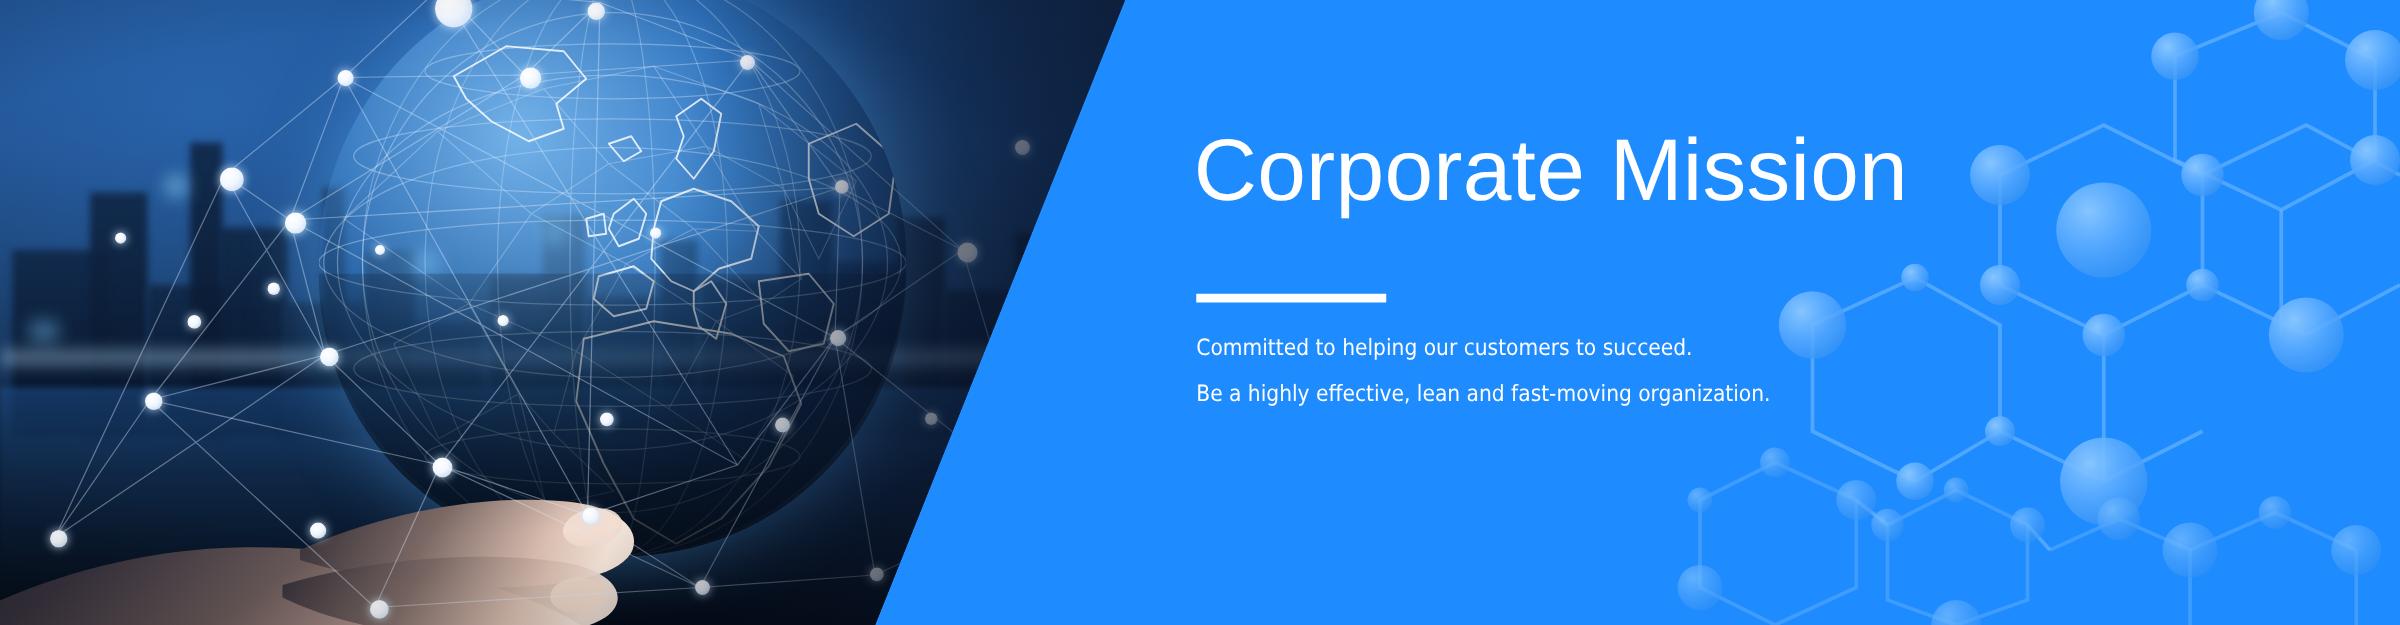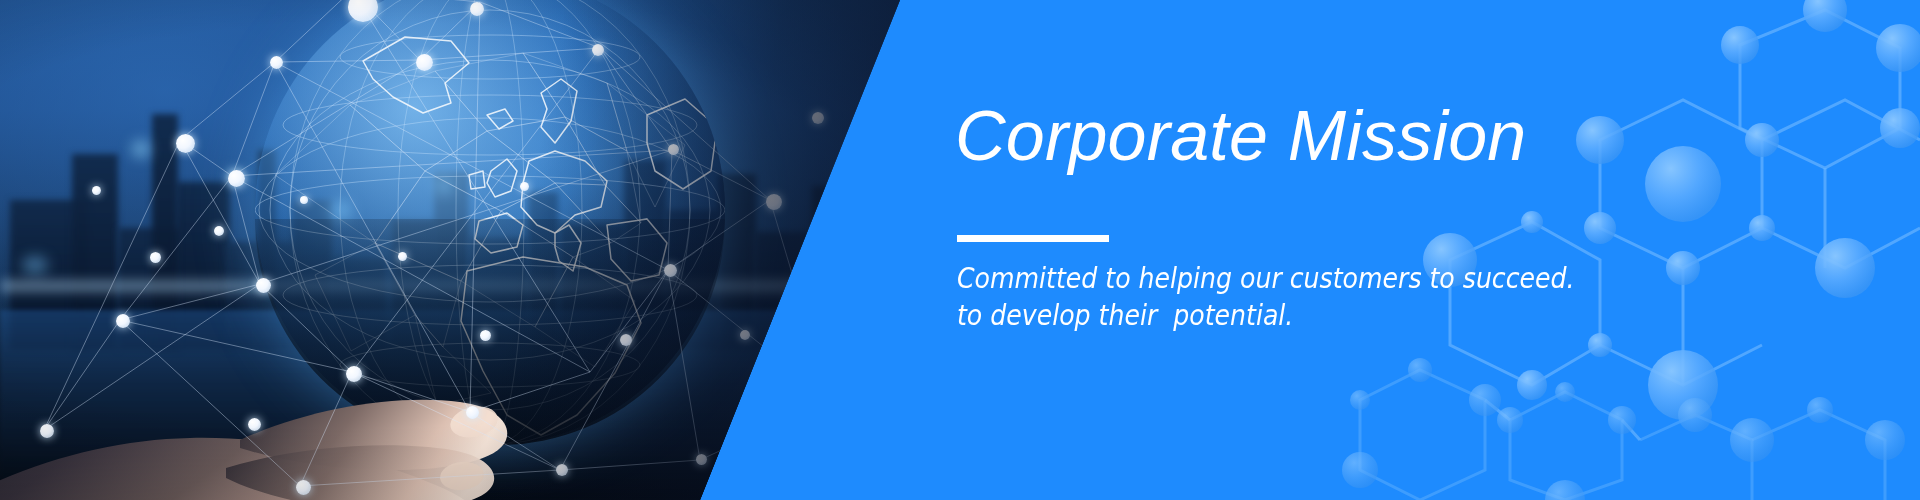--- a/index.html
+++ b/index.html
@@ -99,21 +99,21 @@
     position:absolute;inset:0;
     background:
       linear-gradient(100deg, rgba(0,0,0,0) 56%, rgba(8,16,34,.55) 78%, rgba(10,20,42,.88) 100%),
       radial-gradient(ellipse 120% 90% at 40% 45%, rgba(0,0,0,0) 45%, rgba(0,0,0,.45) 100%);
   }
 
   
   .content{
     position:absolute;
     left:955px; top:0;
-    width:760px; height:476px;font-style:italic;
+    width:760px; height:476px;
   }
   .title{
     position:absolute;
     top:96px; left:0;
     margin:0;
     font-family:"Liberation Sans",sans-serif;
     font-weight:400;
     font-size:70px;
     line-height:80px;
     letter-spacing:.2px;
@@ -125,21 +125,21 @@
     top:235px; left:2px;
     width:152px; height:7px;
     background:#ffffff;
   }
   .body-text{
     position:absolute;
     top:260px; left:2px;
     width:740px;
     font-family:"DejaVu Sans Condensed","Liberation Sans",sans-serif;
     font-stretch:condensed;
-    font-size:28px;
+    font-size:18px;
     line-height:37px;
     color:#ffffff;
   }
   .body-text .ln{display:block;white-space:pre;}
 </style>
 </head>
 <body>
 
 <div class="banner">
 
@@ -407,17 +407,17 @@
     </div>
   </div>
 
   <div class="content">
     <h1 class="title">Corporate Mission</h1>
 
     <div class="divider"></div>
 
     <div class="body-text">
       <span class="ln">Committed to helping our customers to succeed.</span>
-      <span class="ln">to develop their  potential.</span>
+      <span class="ln">Be a highly effective, lean and fast-moving organization.</span>
     </div>
   </div>
 
 </div>
 
 </body></html>

